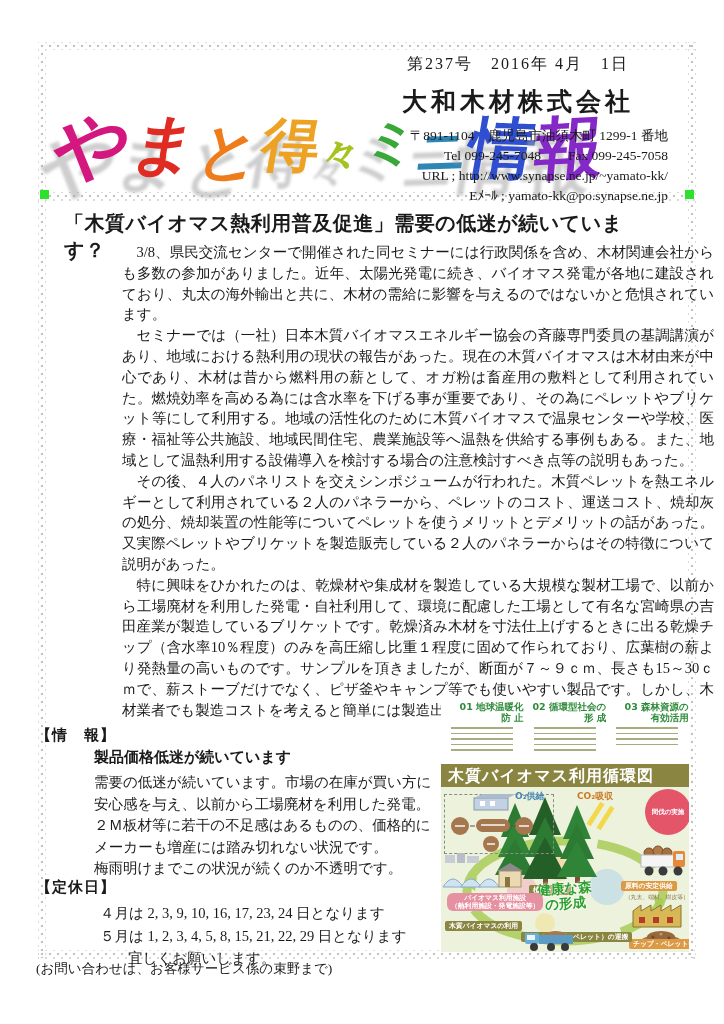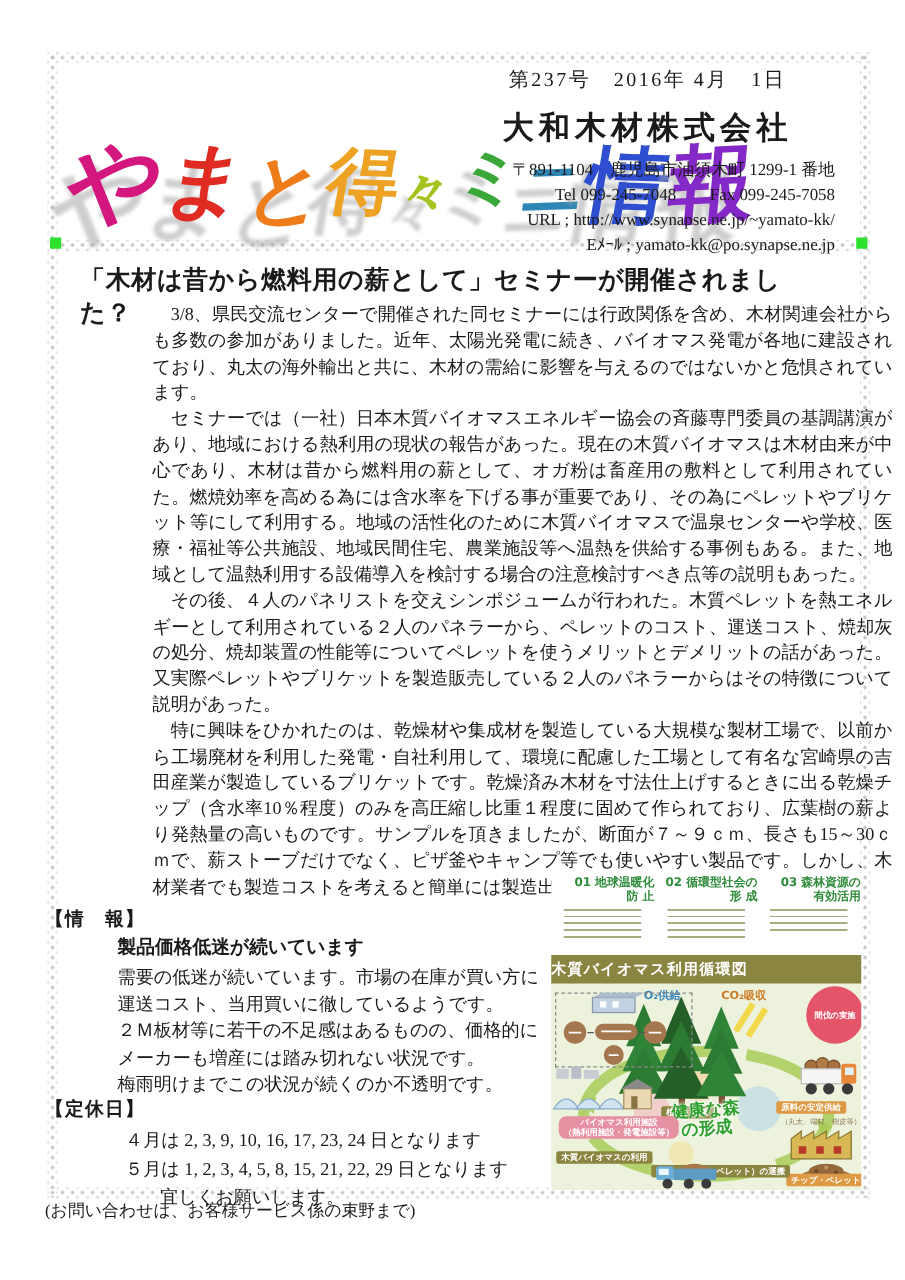--- a/index.html
+++ b/index.html
@@ -66,22 +66,22 @@
   
   .ig { position:absolute; left:441px; top:698px; width:248px; height:254px;
         font-family:"DejaVu Sans","Liberation Sans",sans-serif; background:#ffffff; }
   .ig .benefits { position:absolute; left:0; top:0; width:248px; height:64px; display:flex; }
   .ig .bcol { width:82.6px; text-align:right; }
   .ig .bhead { color:#2e8b3a; font-weight:bold; font-size:9.5px; line-height:11px; margin-top:3px; }
   .ig .stripes { width:62px; height:26px; margin:4px auto 0;
       background:repeating-linear-gradient(to bottom, #a8ad80 0 1.5px, transparent 1.5px 5.5px); }
   .ig .stripes.short { height:18px; }
   .ig .bar { position:absolute; left:0; top:66px; width:248px; height:23px;
-      background:#8a8540; color:#fff; font-weight:bold; font-size:12px;
-      line-height:23px; letter-spacing:1px; }
+      background:#8a8540; color:#fff; font-weight:bold; font-size:16px;
+      line-height:23px; padding-left:7px; letter-spacing:1px; }
   .ig .cycle { position:absolute; left:0; top:89px; width:248px; height:165px; background:#edf2dd; overflow:hidden; }
   .ig svg { display:block; }
   .blob { position:absolute; border-radius:50%; opacity:.55; }
   .lbl-o2  { position:absolute; left:74px; top:3px; font-size:9px; font-weight:bold; color:#3a86b8; }
   .lbl-co2 { position:absolute; left:136px; top:3px; font-size:9px; font-weight:bold; color:#cc7a22; }
   .ray { position:absolute; width:5px; height:26px; background:#f3d84c; transform:rotate(32deg); }
   .red-circle { position:absolute; left:204px; top:2px; width:46px; height:46px; border-radius:50%;
       background:#e4556a; color:#fff; font-size:6.5px; font-weight:bold;
       display:flex; align-items:center; justify-content:center; text-align:center; }
   .dash-box { position:absolute; left:3px; top:7px; width:110px; height:60px;
@@ -123,33 +123,33 @@
   </div>
   <div class="hdr-right">
     <div class="issue-line">第237号　2016年 4月　1日</div>
     <div class="company">大和木材株式会社</div>
     <div class="addr-line">〒891-1104　鹿児島市油須木町 1299-1 番地</div>
     <div class="addr-line">Tel 099-245-7048　　Fax 099-245-7058</div>
     <div class="addr-line">URL ; http://www.synapse.ne.jp/~yamato-kk/</div>
     <div class="addr-line">Eﾒｰﾙ ; yamato-kk@po.synapse.ne.jp</div>
   </div>
 
-  <div class="art-title">「木材は昔から燃料用の薪として」セミナーが開催されました？</div>
+  <div class="art-title">「木質バイオマス熱利用普及促進」需要の低迷が続いています？</div>
   <div class="art-body">
     <p>3/8、県民交流センターで開催された同セミナーには行政関係を含め、木材関連会社からも多数の参加がありました。近年、太陽光発電に続き、バイオマス発電が各地に建設されており、丸太の海外輸出と共に、木材の需給に影響を与えるのではないかと危惧されています。</p>
     <p>セミナーでは（一社）日本木質バイオマスエネルギー協会の斉藤専門委員の基調講演があり、地域における熱利用の現状の報告があった。現在の木質バイオマスは木材由来が中心であり、木材は昔から燃料用の薪として、オガ粉は畜産用の敷料として利用されていた。燃焼効率を高める為には含水率を下げる事が重要であり、その為にペレットやブリケット等にして利用する。地域の活性化のために木質バイオマスで温泉センターや学校、医療・福祉等公共施設、地域民間住宅、農業施設等へ温熱を供給する事例もある。また、地域として温熱利用する設備導入を検討する場合の注意検討すべき点等の説明もあった。</p>
     <p>その後、４人のパネリストを交えシンポジュームが行われた。木質ペレットを熱エネルギーとして利用されている２人のパネラーから、ペレットのコスト、運送コスト、焼却灰の処分、焼却装置の性能等についてペレットを使うメリットとデメリットの話があった。又実際ペレットやブリケットを製造販売している２人のパネラーからはその特徴について説明があった。</p>
     <p>特に興味をひかれたのは、乾燥材や集成材を製造している大規模な製材工場で、以前から工場廃材を利用した発電・自社利用して、環境に配慮した工場として有名な宮崎県の吉田産業が製造しているブリケットです。乾燥済み木材を寸法仕上げするときに出る乾燥チップ（含水率10％程度）のみを高圧縮し比重１程度に固めて作られており、広葉樹の薪より発熱量の高いものです。サンプルを頂きましたが、断面が７～９ｃｍ、長さも15～30ｃｍで、薪ストーブだけでなく、ピザ釜やキャンプ等でも使いやすい製品です。しかし、木材業者でも製造コストを考えると簡単には製造出来そうにありません。</p>
   </div>
 
   <div class="sec-head" style="left:36px; top:726px;">【情　報】</div>
   <div class="info-sub">製品価格低迷が続いています</div>
   <div class="info-lines">
     <div>需要の低迷が続いています。市場の在庫が買い方に</div>
-    <div>運送コスト、当用買いに徹しているようです。</div>
+    <div>安心感を与え、以前から工場廃材を利用した発電。</div>
     <div>２Ｍ板材等に若干の不足感はあるものの、価格的に</div>
     <div>メーカーも増産には踏み切れない状況です。</div>
     <div>梅雨明けまでこの状況が続くのか不透明です。</div>
   </div>
 
   <div class="sec-head" style="left:36px; top:878px;">【定休日】</div>
   <div class="hol-lines">
     <div>４月は 2, 3, 9, 10, 16, 17, 23, 24 日となります</div>
     <div>５月は 1, 2, 3, 4, 5, 8, 15, 21, 22, 29 日となります</div>
     <div class="l2">宜しくお願いします。</div>

